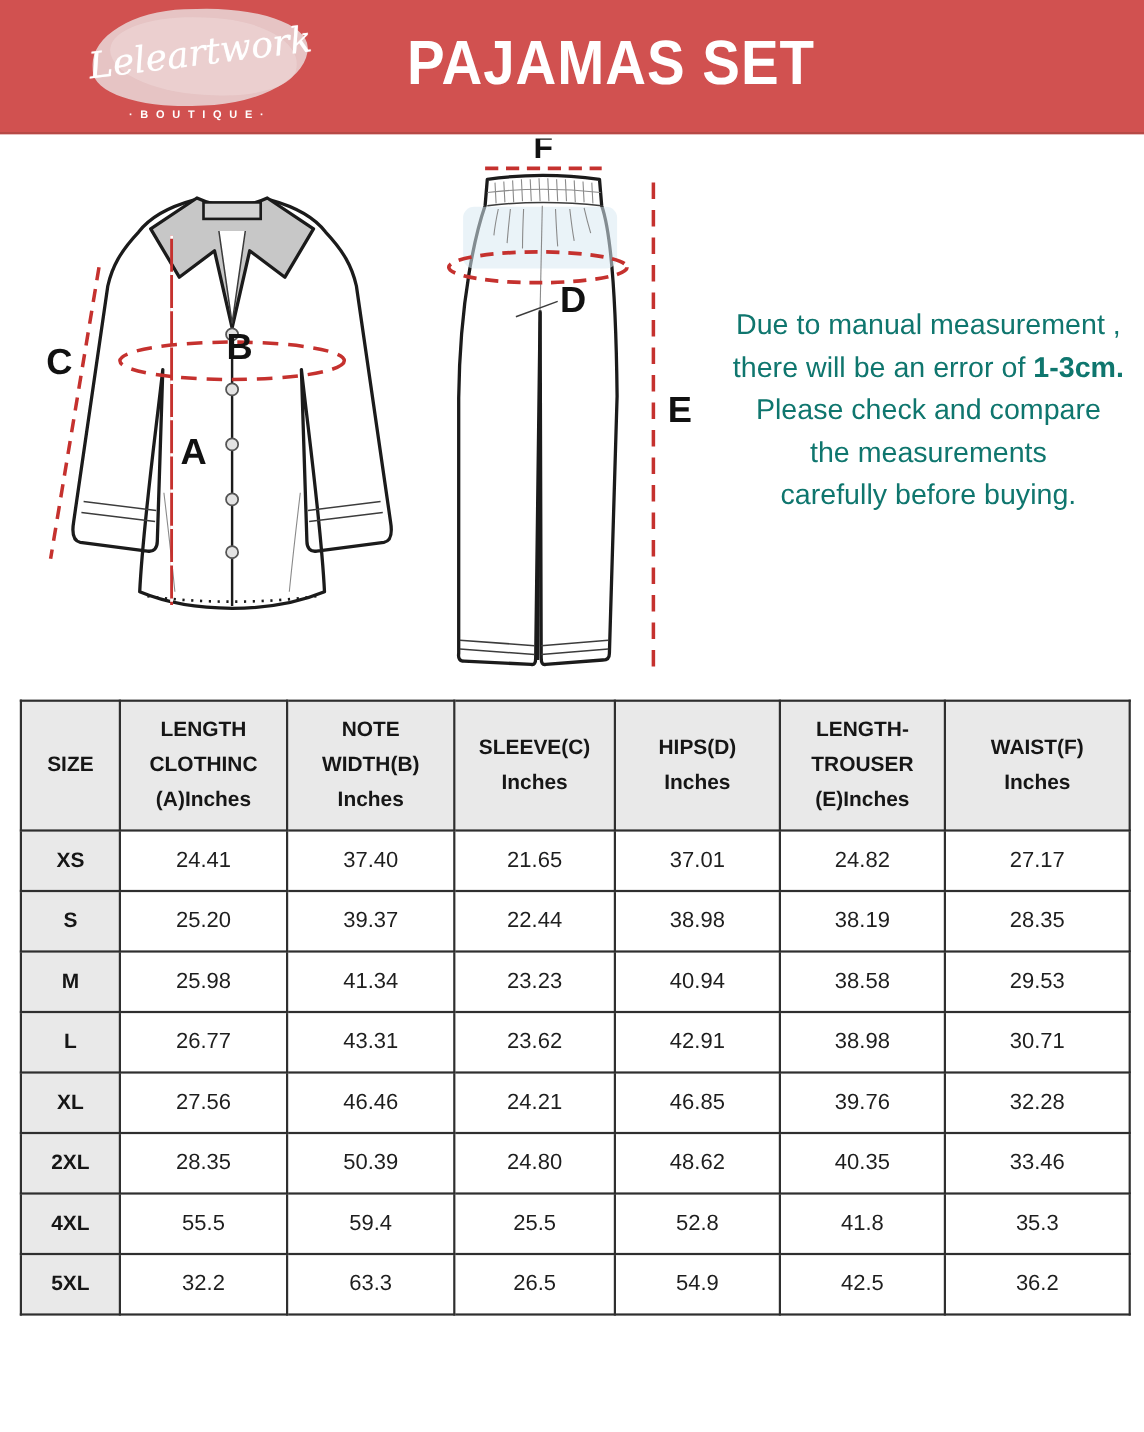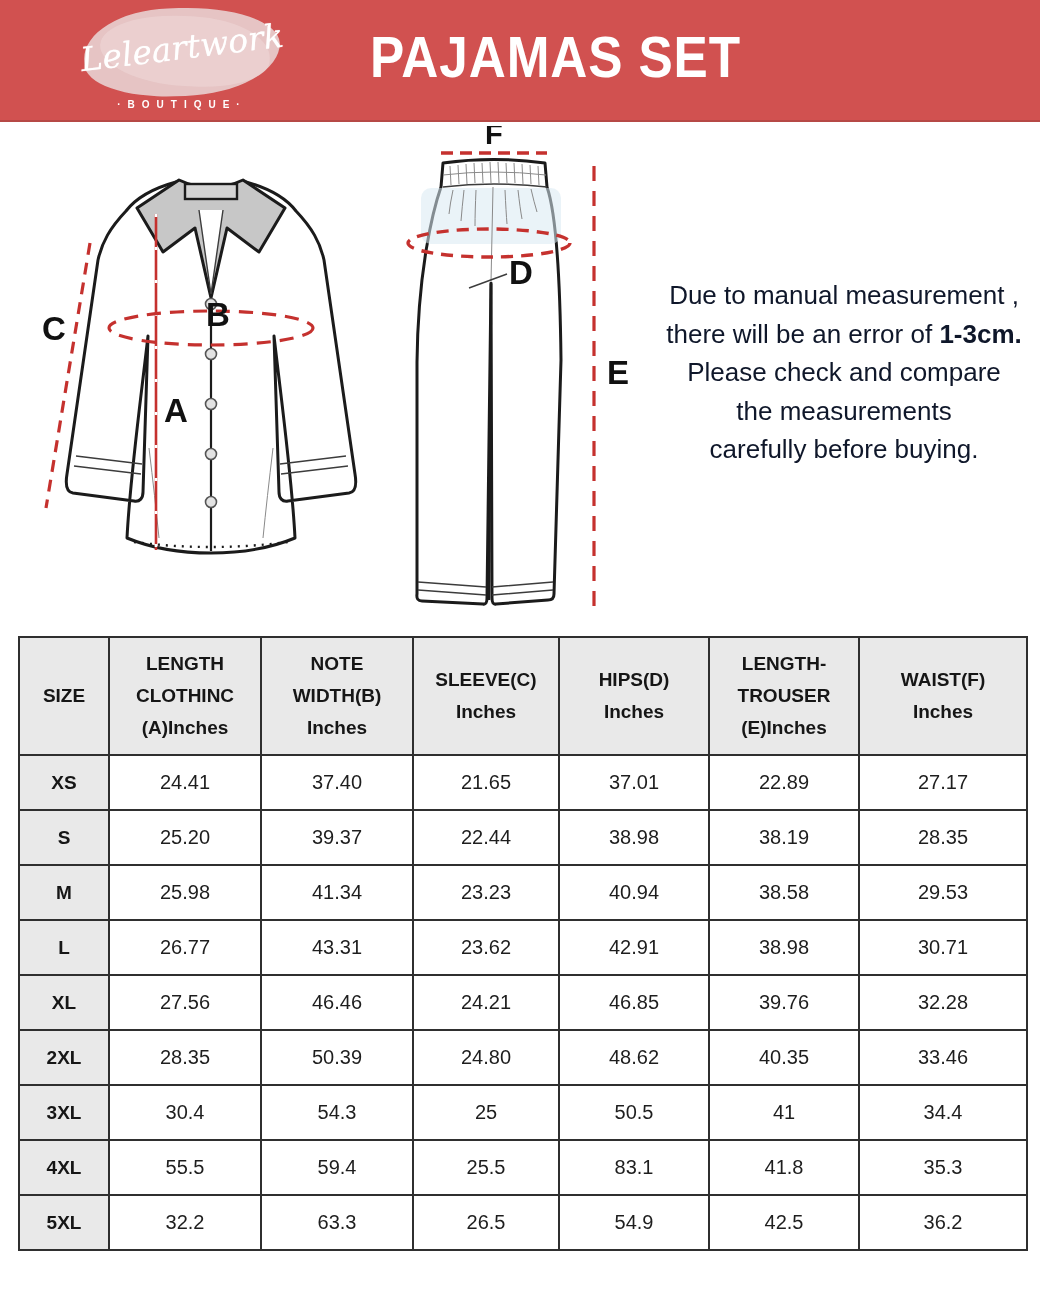--- a/index.html
+++ b/index.html
@@ -49,21 +49,21 @@
   .pants-svg  { position:absolute; left:393px; top:126px; }
   .lineart { stroke:#1b1b1b; stroke-width:3; fill:#ffffff; stroke-linejoin:round; }
   .thinline { stroke:#3c3c3c; stroke-width:1.4; fill:none; }
   .hairline { stroke:#8a8a8a; stroke-width:1; fill:none; }
   .redline  { stroke:#c5312e; fill:none; }
   .diagram-letter { font-family:"Liberation Sans", sans-serif; font-weight:bold; fill:#111; }
 
   
   .note { position:absolute; left:648px; top:276px; width:392px; text-align:center; }
   .note-heading { font-size:28px; font-weight:800; color:#e0211c; letter-spacing:1px; margin-bottom:8px; }
-  .note-line { font-size:26px; line-height:38.5px; color:#0f172a; }
+  .note-line { font-size:26px; line-height:38.5px; color:#0f766e; }
   .note-bold { font-weight:700; }
 
   
   .size-table-wrap { position:absolute; left:18px; top:636px; width:1008px; }
   table.size-table {
     width:1008px; table-layout:fixed; border-collapse:collapse;
     border:2px solid #2f2f2f;
   }
   .size-table th, .size-table td {
     border:2px solid #2f2f2f; text-align:center; vertical-align:middle;
@@ -239,21 +239,21 @@
 Inches</th>
           </tr>
       </thead>
       <tbody id="table-body">
           <tr>
             <th>XS</th>
             <td>24.41</td>
             <td>37.40</td>
             <td>21.65</td>
             <td>37.01</td>
-            <td>22.89</td>
+            <td>24.82</td>
             <td>27.17</td>
           </tr>
           <tr>
             <th>S</th>
             <td>25.20</td>
             <td>39.37</td>
             <td>22.44</td>
             <td>38.98</td>
             <td>38.19</td>
             <td>28.35</td>
@@ -288,34 +288,25 @@
           <tr>
             <th>2XL</th>
             <td>28.35</td>
             <td>50.39</td>
             <td>24.80</td>
             <td>48.62</td>
             <td>40.35</td>
             <td>33.46</td>
           </tr>
           <tr>
-            <th>3XL</th>
-            <td>30.4</td>
-            <td>54.3</td>
-            <td>25</td>
-            <td>50.5</td>
-            <td>41</td>
-            <td>34.4</td>
-          </tr>
-          <tr>
             <th>4XL</th>
             <td>55.5</td>
             <td>59.4</td>
             <td>25.5</td>
-            <td>83.1</td>
+            <td>52.8</td>
             <td>41.8</td>
             <td>35.3</td>
           </tr>
           <tr>
             <th>5XL</th>
             <td>32.2</td>
             <td>63.3</td>
             <td>26.5</td>
             <td>54.9</td>
             <td>42.5</td>

